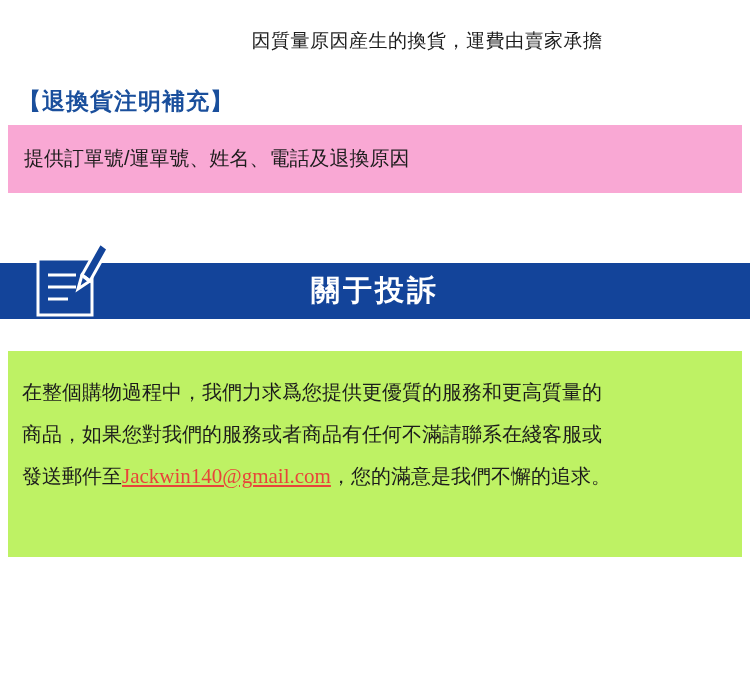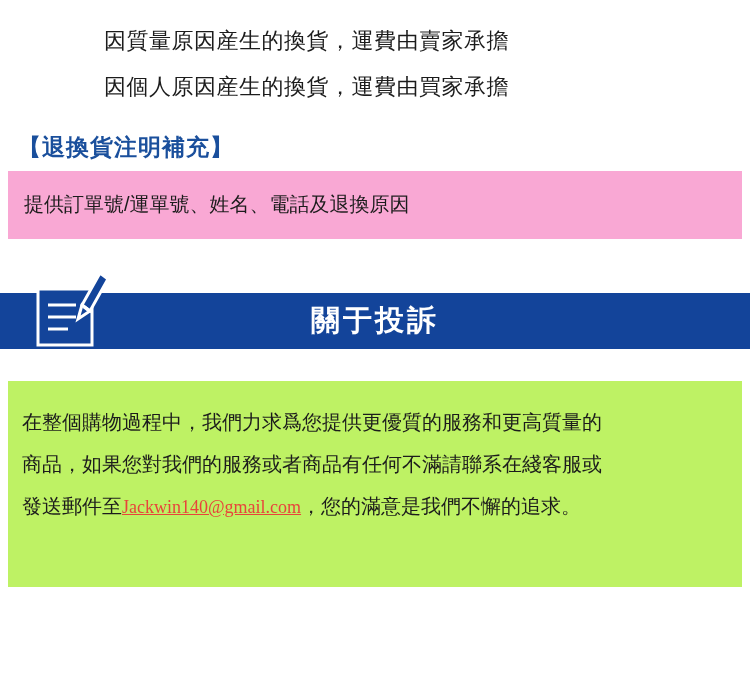--- a/index.html
+++ b/index.html
@@ -18,26 +18,27 @@
     position: relative;
     width: 750px;
     height: 676px;
   }
 
   
   .top-lines {
     padding-top: 18px;
   }
   .top-line {
-    font-size: 22px;
+    font-size: 19px;
     line-height: 46px;
     color: #1c1c1c;
     padding-left: 104px;
     letter-spacing: 0.5px;
     white-space: nowrap;
+    text-align: center;
   }
 
   
   .section-heading {
     font-size: 23px;
     font-weight: bold;
     color: #1a4f9c;
     padding-left: 18px;
     margin-top: 22px;
     margin-bottom: 8px;
@@ -54,21 +55,21 @@
     font-size: 20px;
     line-height: 38px;
     color: #1c1c1c;
     padding-left: 16px;
     white-space: nowrap;
   }
 
   
   .banner-wrap {
     position: relative;
-    margin-top: 54px;
+    margin-top: 70px;
     height: 64px;
   }
   .banner-bar {
     position: absolute;
     left: 0;
     top: 0;
     width: 750px;
     height: 56px;
     background: #13449a;
     display: flex;
@@ -101,31 +102,30 @@
     font-size: 20px;
     line-height: 42px;
     color: #1c1c1c;
     padding: 0 14px;
     white-space: nowrap;
   }
   .email {
     color: #e8443a;
     text-decoration: underline;
     font-family: "Liberation Serif", serif;
-    font-size: 18px;
+    font-size: 21px;
   }
 </style>
 </head>
 <body>
 
 <div class="page">
 
   <div class="top-lines">
     <div class="top-line">因質量原因産生的換貨，運費由賣家承擔</div>
-    <div class="top-line">因個人原因産生的換貨，運費由買家承擔</div>
   </div>
 
   <div class="section-heading">【退換貨注明補充】</div>
 
   <div class="note-box">
     <div class="note-line">提供訂單號/運單號、姓名、電話及退換原因</div>
   </div>
 
   <div class="banner-wrap">
     <div class="banner-bar">

